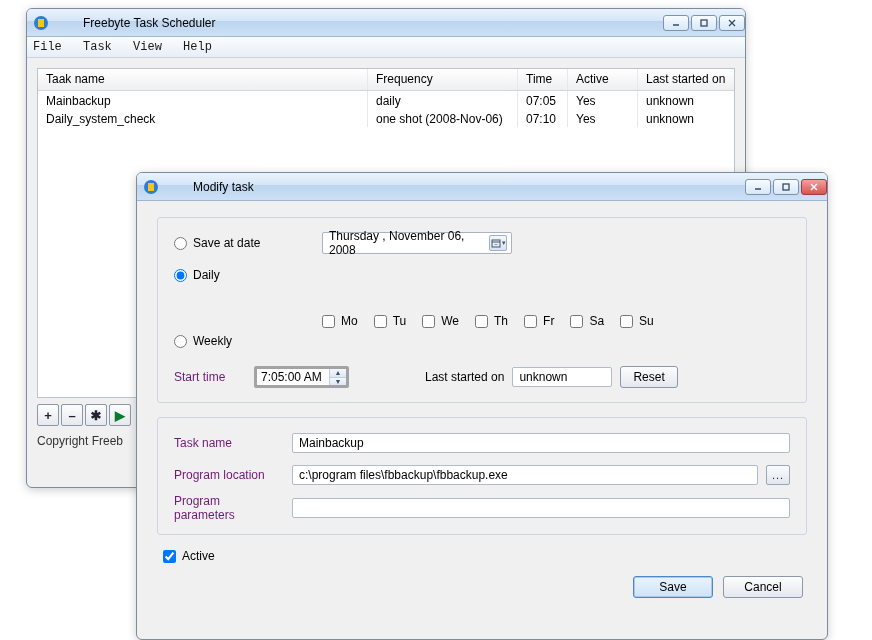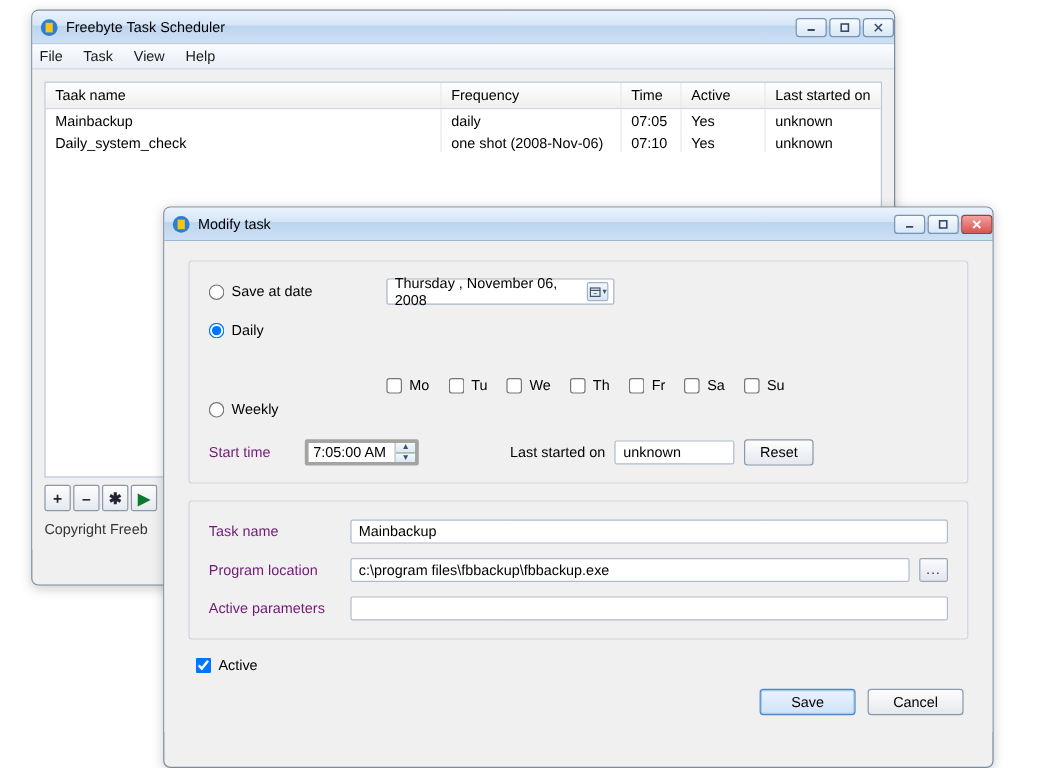--- a/index.html
+++ b/index.html
@@ -22,20 +22,21 @@
     box-shadow: 0 2px 10px rgba(0,0,0,0.2);
   }
   .titlebar {
     height: 28px;
     background: linear-gradient(to bottom, #eaf3fc 0%, #d5e5f7 45%, #bcd5ef 46%, #cde0f5 100%);
     border-bottom: 1px solid #9eb6d0;
     border-radius: 5px 5px 0 0;
     display: flex;
     align-items: center;
     padding: 0 0 0 6px;
+    gap: 28px;
   }
   .titlebar .icon {
     width: 16px; height: 16px; margin-right: 6px;
     display: inline-flex; align-items: center; justify-content: center;
   }
   .app-icon-svg { width:16px; height:16px; }
   .titlebar .title { color: #000; flex: 1; }
   .win-controls { display: flex; gap: 2px; }
   .win-btn {
     width: 26px; height: 16px;
@@ -49,20 +50,21 @@
   .win-btn.close-red {
     background: linear-gradient(to bottom, #f3a1a0, #d9534f);
     border-color: #a03c3a;
     color: #fff;
   }
   .win-btn svg { width: 10px; height: 10px; }
   .menubar {
     background: linear-gradient(to bottom, #fafcff, #e9eef5);
     border-bottom: 1px solid #c9d3e1;
     padding: 3px 6px;
+    font-family: Liberation Mono, monospace;
   }
   .menubar span { margin-right: 14px; color: #1a1a1a; }
   .client { background: #f0f0f0; padding: 10px; }
 
   .main-window { left: 26px; top: 8px; width: 720px; height: 480px; }
   .modal-window { left: 136px; top: 172px; width: 692px; height: 468px; z-index: 2; }
 
   .list-panel {
     background: #fff;
     border: 1px solid #b8c4d2;
@@ -361,21 +363,21 @@
       <div class="row">
         <span class="field-label">Task name</span>
         <input class="text-input" style="flex: 1 1 0%;" value="Mainbackup">
       </div>
       <div class="row">
         <span class="field-label">Program location</span>
         <input class="text-input" style="flex: 1 1 0%;" value="c:\program files\fbbackup\fbbackup.exe">
         <span class="browse-btn">...</span>
       </div>
       <div class="row">
-        <span class="field-label">Active parameters</span>
+        <span class="field-label">Program parameters</span>
         <input class="text-input" style="flex: 1 1 0%;" value="">
       </div>
     </div>
 
     <div style="padding:0 6px 4px 6px;">
       <label class="check-wrap">
         <input type="checkbox" checked="" style="">
         <span>Active</span>
       </label>
     </div>

